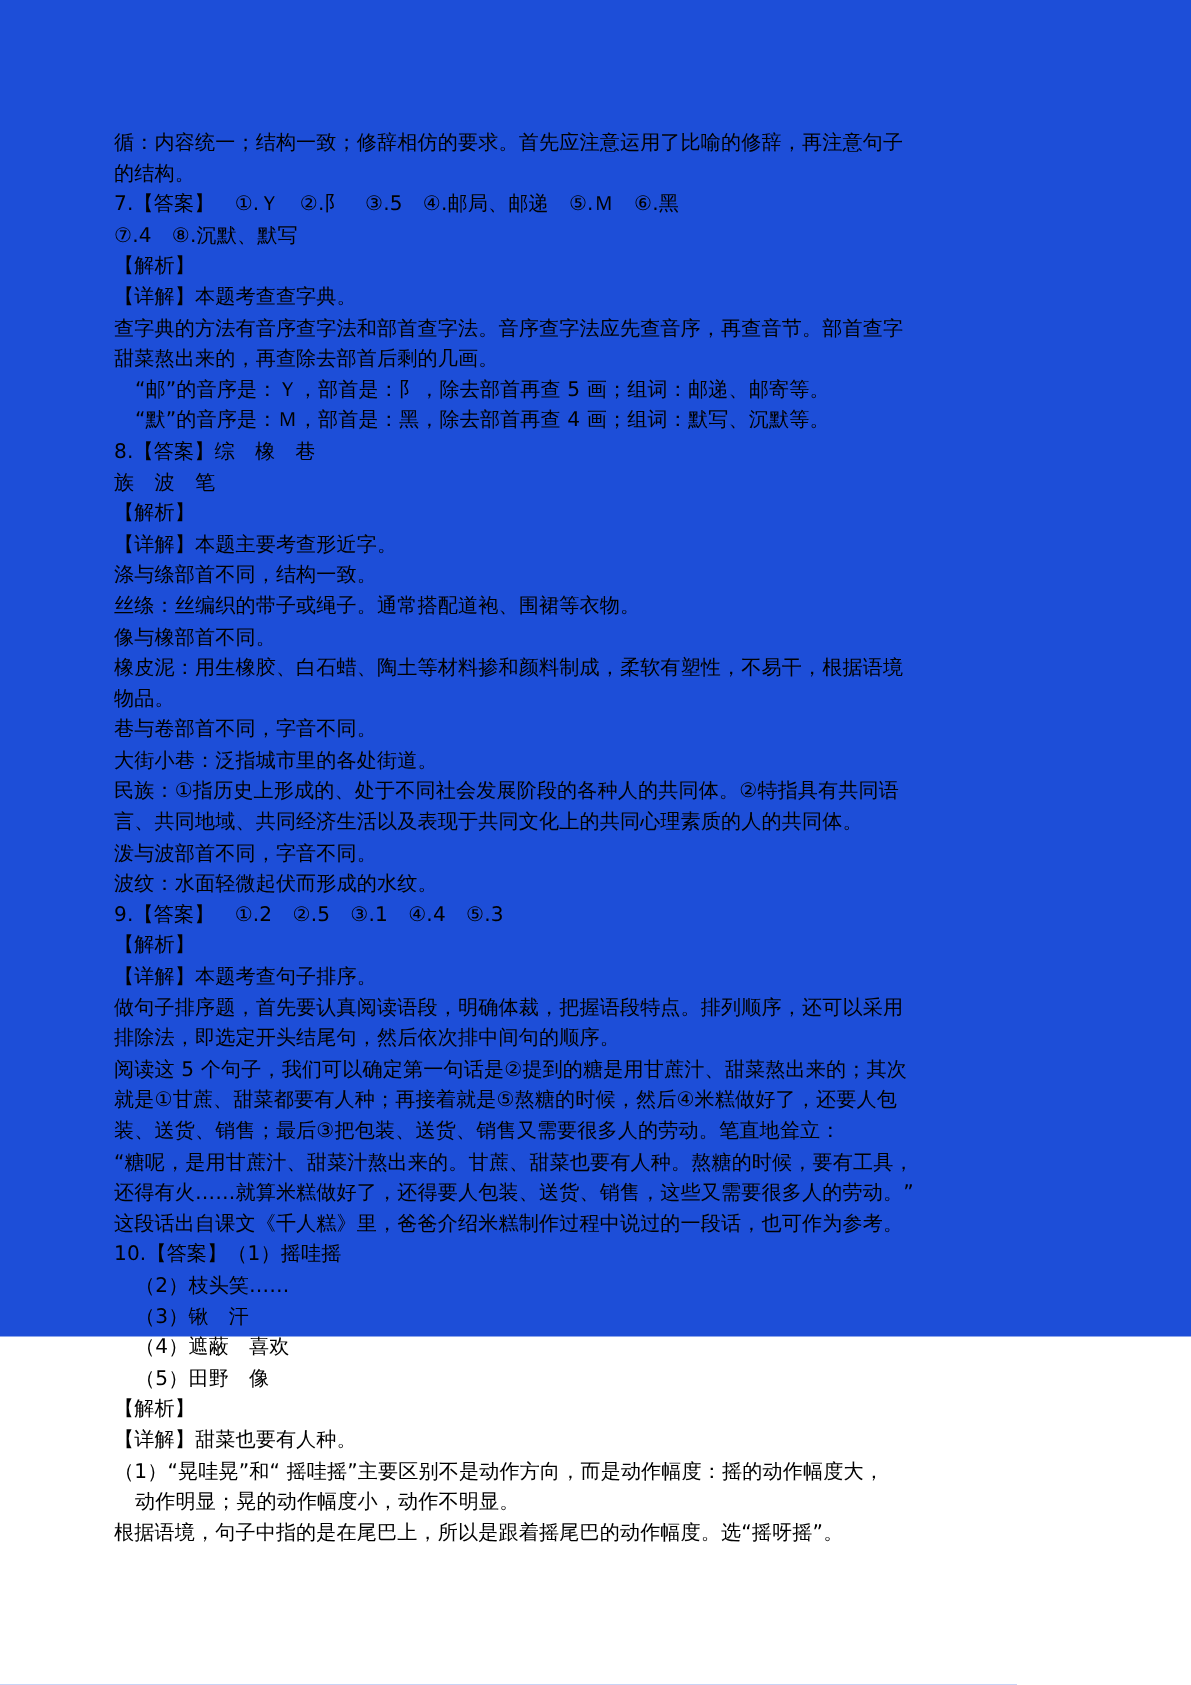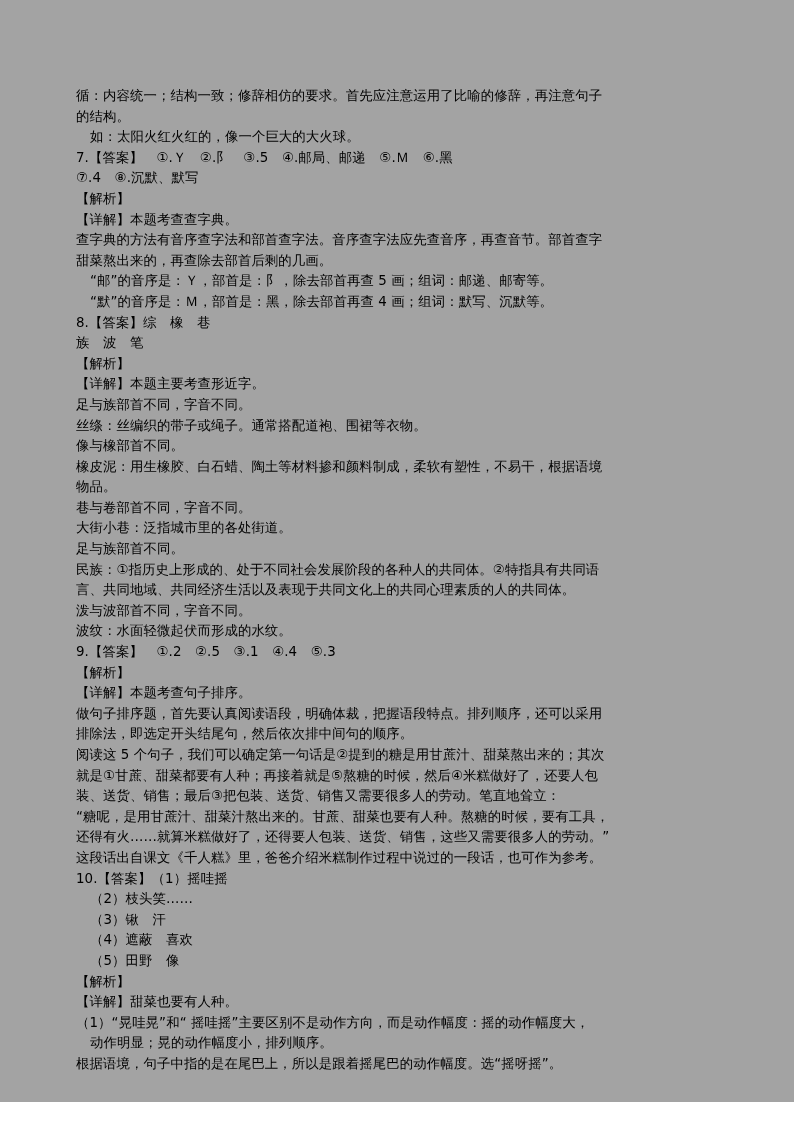--- a/index.html
+++ b/index.html
@@ -10,22 +10,22 @@
   body {
     width: 794px;
     height: 1123px;
     font-family: "DejaVu Sans", "Liberation Sans", sans-serif;
     color: #000000;
     overflow: hidden;
   }
   .page {
     position: relative;
     width: 794px;
-    height: 1102px;
-    background: #a3a3a3;
+    height: 891px;
+    background: #1d4ed8;
     box-sizing: border-box;
     padding: 86px 76px 0 76px;
   }
   .doc {
     font-size: 13.4px;
     line-height: 20.6px;
     letter-spacing: 0.1px;
   }
   .line {
     white-space: pre-wrap;
@@ -34,41 +34,39 @@
   }
   .indent1 { text-indent: 0; padding-left: 14px; }
 </style>
 </head>
 <body>
 
 <div class="page">
   <div class="doc" id="doc-body">
       <div class="line">循：内容统一；结构一致；修辞相仿的要求。首先应注意运用了比喻的修辞，再注意句子</div>
       <div class="line">的结构。</div>
-      <div class="line indent1">如：太阳火红火红的，像一个巨大的大火球。</div>
       <div class="line">7.【答案】　①.Ｙ　②.阝　③.5　④.邮局、邮递　⑤.Ｍ　⑥.黑</div>
       <div class="line">⑦.4　⑧.沉默、默写</div>
       <div class="line">【解析】</div>
       <div class="line">【详解】本题考查查字典。</div>
       <div class="line">查字典的方法有音序查字法和部首查字法。音序查字法应先查音序，再查音节。部首查字</div>
       <div class="line">甜菜熬出来的，再查除去部首后剩的几画。</div>
       <div class="line indent1">“邮”的音序是：Ｙ，部首是：阝，除去部首再查 5 画；组词：邮递、邮寄等。</div>
       <div class="line indent1">“默”的音序是：Ｍ，部首是：黑，除去部首再查 4 画；组词：默写、沉默等。</div>
       <div class="line">8.【答案】综　橡　巷</div>
       <div class="line">族　波　笔</div>
       <div class="line">【解析】</div>
       <div class="line">【详解】本题主要考查形近字。</div>
-      <div class="line">足与族部首不同，字音不同。</div>
+      <div class="line">涤与绦部首不同，结构一致。</div>
       <div class="line">丝绦：丝编织的带子或绳子。通常搭配道袍、围裙等衣物。</div>
       <div class="line">像与橡部首不同。</div>
       <div class="line">橡皮泥：用生橡胶、白石蜡、陶土等材料掺和颜料制成，柔软有塑性，不易干，根据语境</div>
       <div class="line">物品。</div>
       <div class="line">巷与卷部首不同，字音不同。</div>
       <div class="line">大街小巷：泛指城市里的各处街道。</div>
-      <div class="line">足与族部首不同。</div>
       <div class="line">民族：①指历史上形成的、处于不同社会发展阶段的各种人的共同体。②特指具有共同语</div>
       <div class="line">言、共同地域、共同经济生活以及表现于共同文化上的共同心理素质的人的共同体。</div>
       <div class="line">泼与波部首不同，字音不同。</div>
       <div class="line">波纹：水面轻微起伏而形成的水纹。</div>
       <div class="line">9.【答案】　①.2　②.5　③.1　④.4　⑤.3</div>
       <div class="line">【解析】</div>
       <div class="line">【详解】本题考查句子排序。</div>
       <div class="line">做句子排序题，首先要认真阅读语段，明确体裁，把握语段特点。排列顺序，还可以采用</div>
       <div class="line">排除法，即选定开头结尾句，然后依次排中间句的顺序。</div>
       <div class="line">阅读这 5 个句子，我们可以确定第一句话是②提到的糖是用甘蔗汁、甜菜熬出来的；其次</div>
@@ -78,16 +76,16 @@
       <div class="line">还得有火……就算米糕做好了，还得要人包装、送货、销售，这些又需要很多人的劳动。”</div>
       <div class="line">这段话出自课文《千人糕》里，爸爸介绍米糕制作过程中说过的一段话，也可作为参考。</div>
       <div class="line">10.【答案】（1）摇哇摇</div>
       <div class="line indent1">（2）枝头笑……</div>
       <div class="line indent1">（3）锹　汗</div>
       <div class="line indent1">（4）遮蔽　喜欢</div>
       <div class="line indent1">（5）田野　像</div>
       <div class="line">【解析】</div>
       <div class="line">【详解】甜菜也要有人种。</div>
       <div class="line">（1）“晃哇晃”和“ 摇哇摇”主要区别不是动作方向，而是动作幅度：摇的动作幅度大，</div>
-      <div class="line indent1">动作明显；晃的动作幅度小，排列顺序。</div>
+      <div class="line indent1">动作明显；晃的动作幅度小，动作不明显。</div>
       <div class="line">根据语境，句子中指的是在尾巴上，所以是跟着摇尾巴的动作幅度。选“摇呀摇”。</div>
     </div>
 </div>
 
 </body></html>

